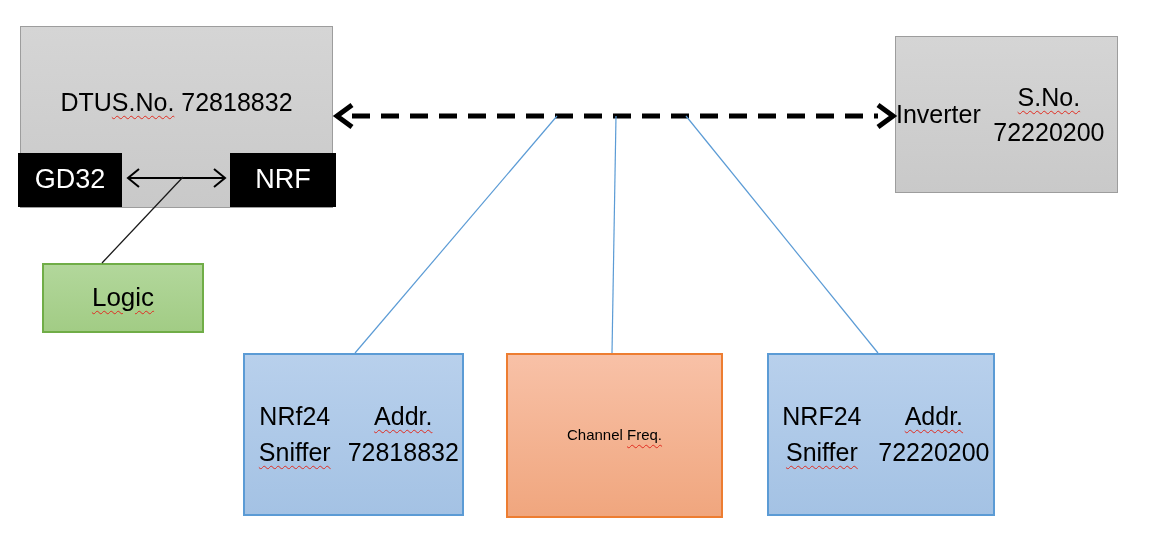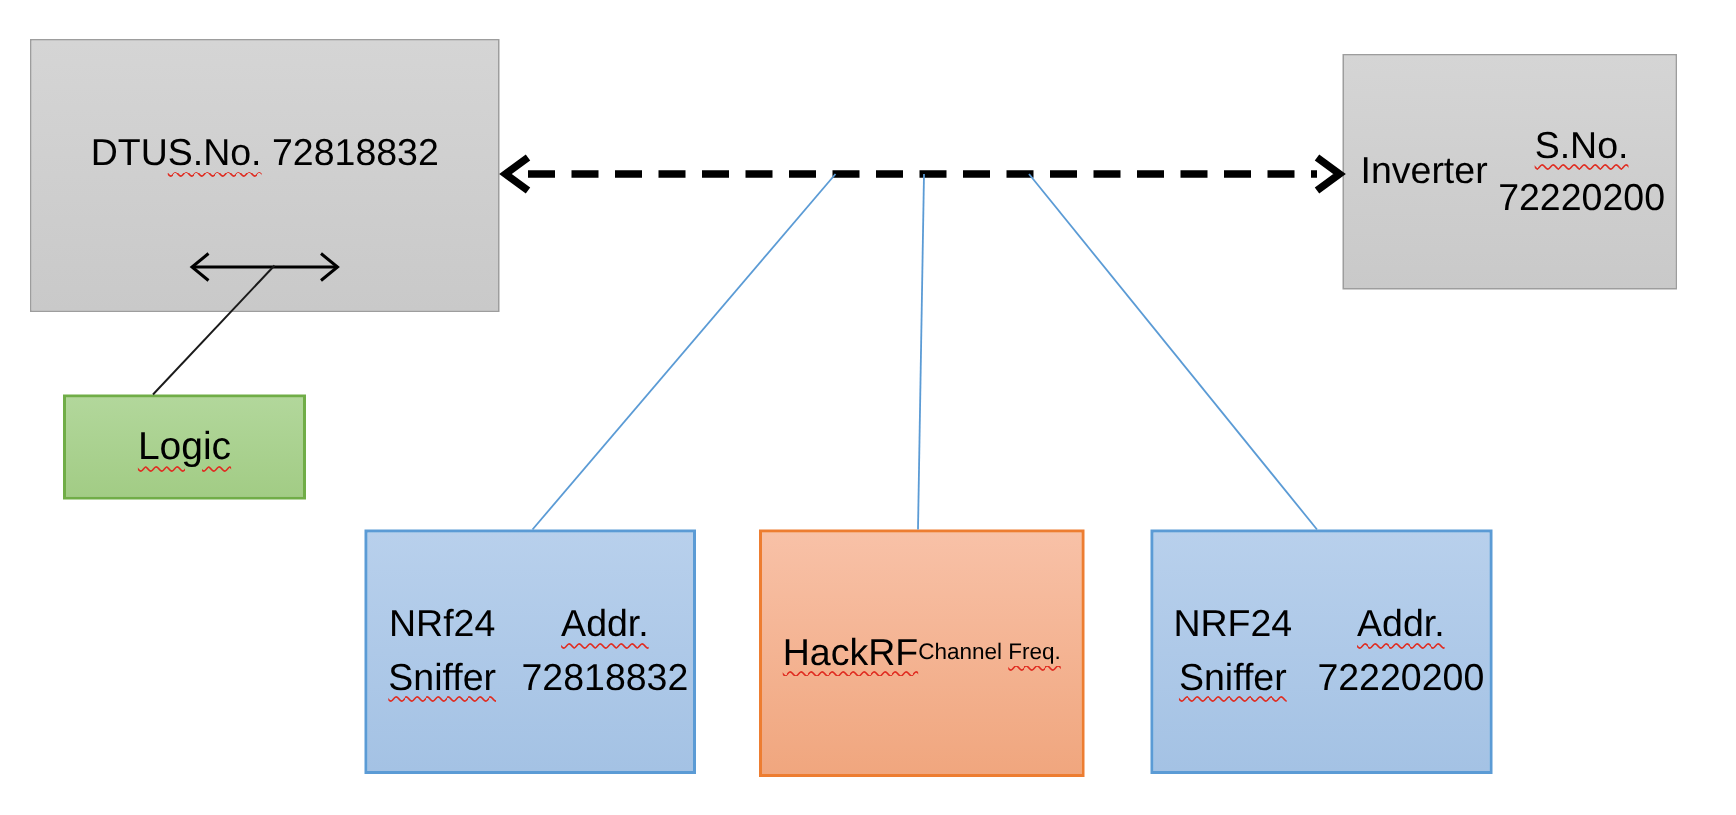--- a/index.html
+++ b/index.html
@@ -29,37 +29,42 @@
 </head>
 <body>
 
 <div id="canvas">
 
   <div class="box gray" id="dtu">
     <div>DTU</div>
     <div><span class="sq">S.No.</span> <span>72818832</span></div>
   </div>
 
+  <div class="box chip" id="gd32">
+    <div>GD32</div>
+  </div>
+  <div class="box chip" id="nrf">
+    <div>NRF</div>
+  </div>
 
   <div class="box green" id="logic">
     <div><span class="sq">Logic</span></div>
   </div>
 
-  <div class="box gray" id="inverter" style="padding-bottom:0;padding-left:11px;">
+  <div class="box gray" id="inverter" style="padding-bottom:0;">
     <div>Inverter</div>
     <div><span class="sq">S.No.</span> <span>72220200</span></div>
   </div>
 
   <div class="box blue" id="sniffer-left">
     <div><span>NRf24</span> <span class="sq">Sniffer</span></div>
     <div><span class="sq">Addr.</span> <span>72818832</span></div>
   </div>
 
   <div class="box orange" id="hackrf">
-    <div class="title"><span class="sq">HackRF</span></div>
     <div class="sub"><span>Channel</span> <span class="sq">Freq.</span></div>
   </div>
 
   <div class="box blue" id="sniffer-right">
     <div><span>NRF24</span> <span class="sq">Sniffer</span></div>
     <div><span class="sq">Addr.</span> <span>72220200</span></div>
   </div>
 
   <svg class="overlay" viewBox="0 0 1157 543">
 

